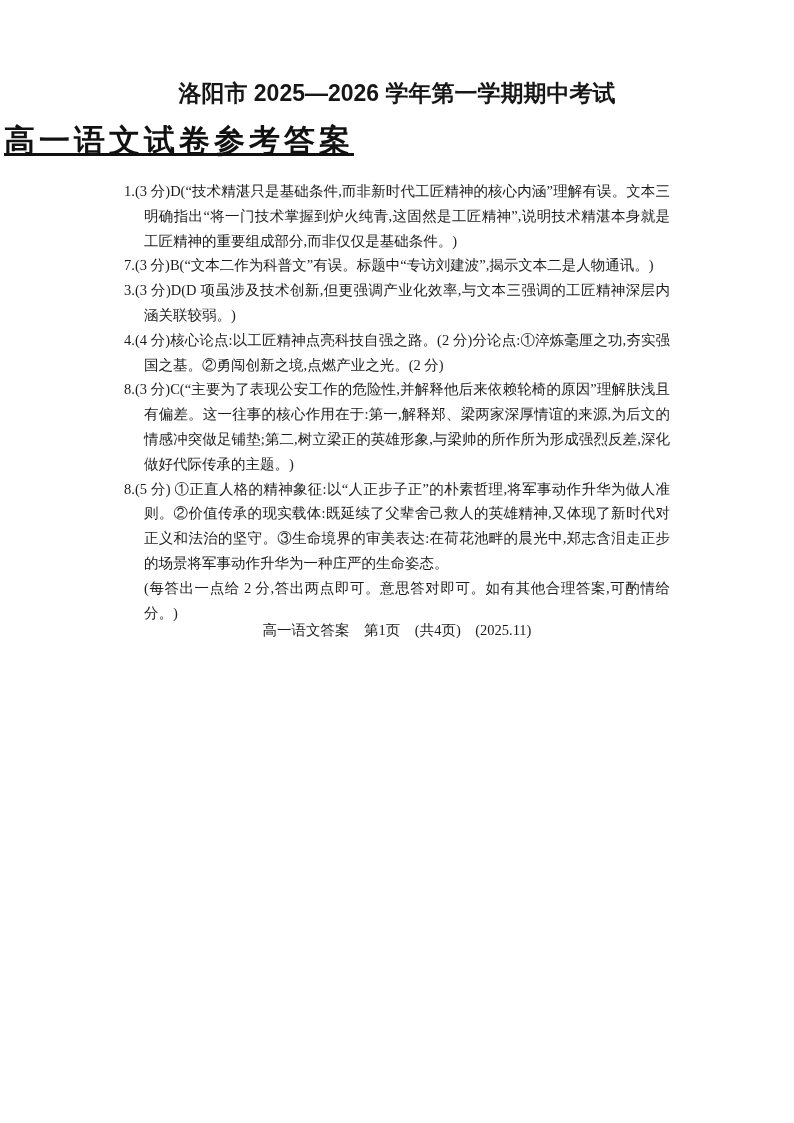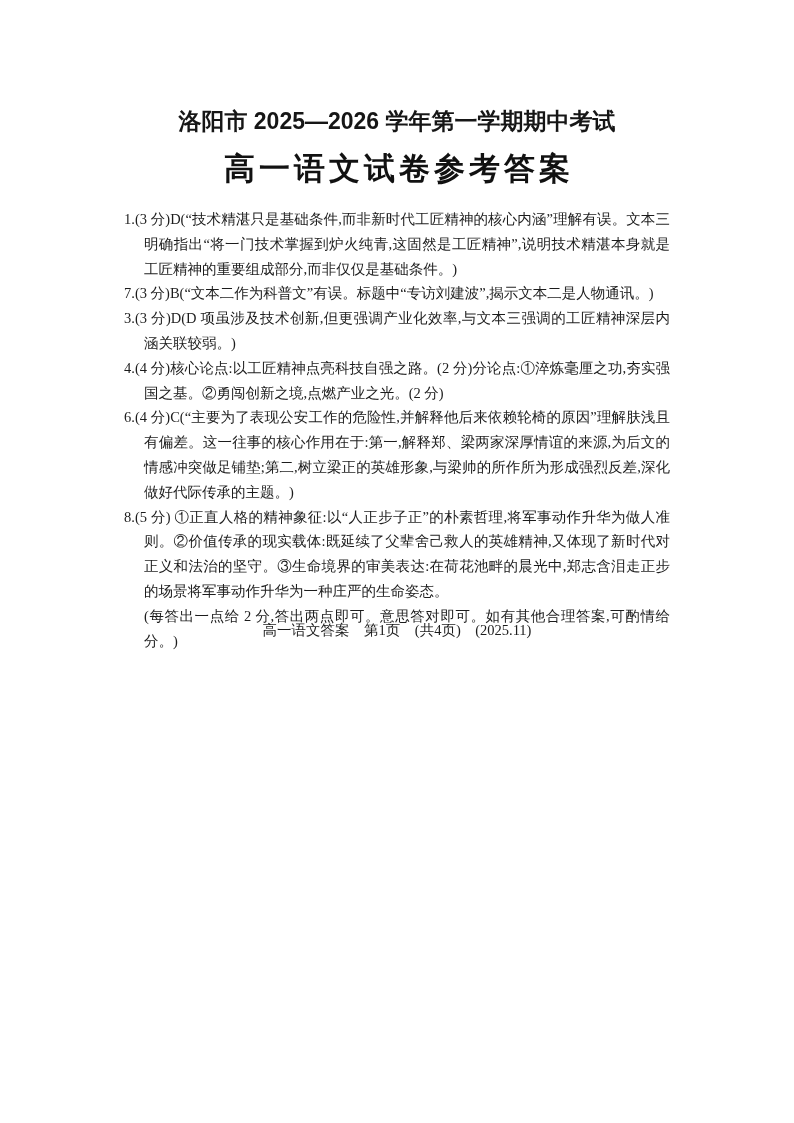--- a/index.html
+++ b/index.html
@@ -8,43 +8,43 @@
     background: #ffffff;
   }
   .page {
     position: relative;
     width: 794px;
     height: 793px;
     margin: 0 auto;
     background: #ffffff;
     color: #1c1c1c;
     box-sizing: border-box;
-    padding-top: 106px;
+    padding-top: 78px;
     font-family: "Liberation Serif", serif;
     overflow: hidden;
   }
   .title-line1 {
     margin: 0;
     text-align: center;
     font-family: "Liberation Sans", sans-serif;
     font-size: 23px;
     font-weight: 700;
     line-height: 30px;
     color: #161616;
   }
   .title-line2 {
     margin: 10px 0 0 0;
-    text-align: center;
     font-family: "Liberation Serif", serif;
     font-size: 31px;
     font-weight: 700;
     line-height: 46px;
     letter-spacing: 4px;
     text-indent: 4px;
     color: #111111;
+    text-decoration: underline;
   }
   .content {
     width: 546px;
     margin: 15px auto 0 auto;
     font-size: 14.5px;
     line-height: 24.8px;
     text-align: justify;
     color: #1c1c1c;
   }
   .item { margin: 0; }
@@ -83,21 +83,21 @@
       </div>
       <div class="item">
         <div class="para hang">3.(3 分)D(D 项虽涉及技术创新,但更强调产业化效率,与文本三强调的工匠精神深层内涵关联较弱。)</div>
       </div>
       <div class="item">
         <div class="para hang">4.(4 分)核心论点:以工匠精神点亮科技自强之路。(2 分)分论点:①淬炼毫厘之功,夯实强国之基。②勇闯创新之境,点燃产业之光。(2 分)</div>
       </div>
       <div class="item">
       </div>
       <div class="item">
-        <div class="para hang">6.(4 分)C(“主要为了表现公安工作的危险性,并解释他后来依赖轮椅的原因”理解肤浅且有偏差。这一往事的核心作用在于:第一,解释郑、梁两家深厚情谊的来源,为后文的情感冲突做足铺垫;第二,树立梁正的英雄形象,与梁帅的所作所为形成强烈反差,深化做好代际传承的主题。)</div>
+        <div class="para hang">8.(3 分)C(“主要为了表现公安工作的危险性,并解释他后来依赖轮椅的原因”理解肤浅且有偏差。这一往事的核心作用在于:第一,解释郑、梁两家深厚情谊的来源,为后文的情感冲突做足铺垫;第二,树立梁正的英雄形象,与梁帅的所作所为形成强烈反差,深化做好代际传承的主题。)</div>
       </div>
       <div class="item">
         <div class="para hang">8.(5 分) ①正直人格的精神象征:以“人正步子正”的朴素哲理,将军事动作升华为做人准则。②价值传承的现实载体:既延续了父辈舍己救人的英雄精神,又体现了新时代对正义和法治的坚守。③生命境界的审美表达:在荷花池畔的晨光中,郑志含泪走正步的场景将军事动作升华为一种庄严的生命姿态。</div>
         <div class="para note">(每答出一点给 2 分,答出两点即可。意思答对即可。如有其他合理答案,可酌情给分。)</div>
       </div>
     </div>
 
   <div class="footer">高一语文答案　第1页　(共4页)　(2025.11)</div>
 
 </div>

